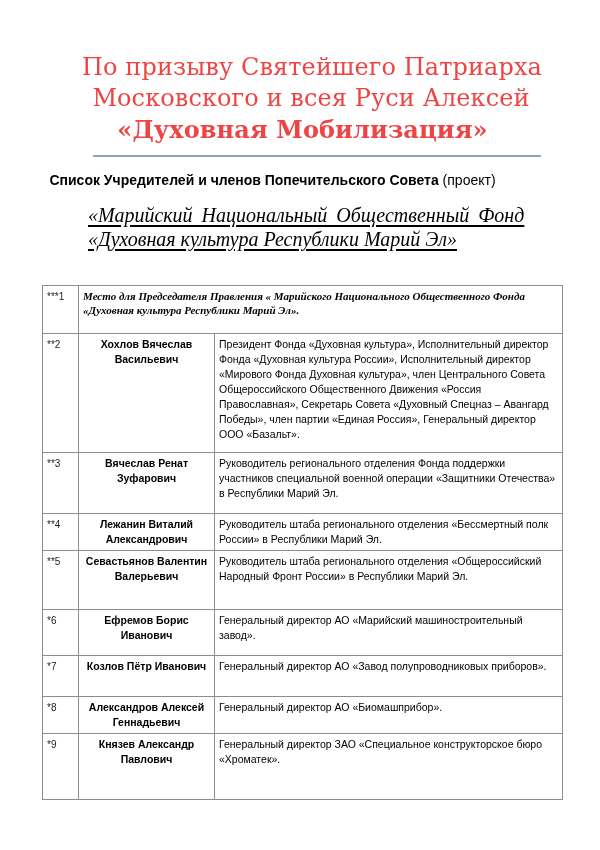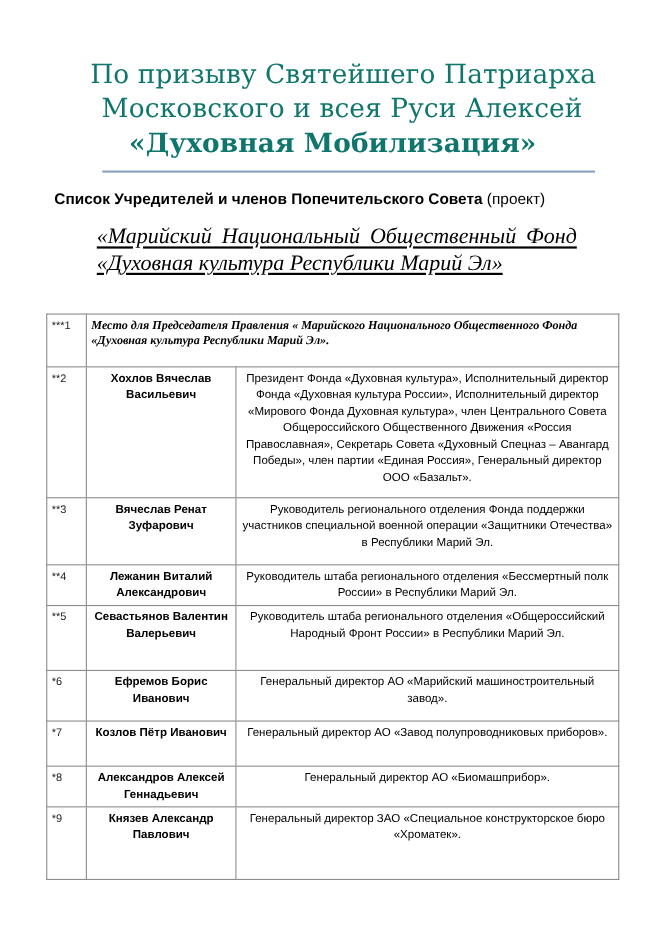--- a/index.html
+++ b/index.html
@@ -1,21 +1,21 @@
 <!DOCTYPE html>
 <html><head>
 <meta charset="utf-8">
 <style>
   * { box-sizing: border-box; margin: 0; padding: 0; }
   html, body { width: 600px; height: 850px; background: #ffffff; overflow: hidden; }
   body { position: relative; font-family: "Liberation Sans", sans-serif; color: #000; }
 
   .header-block {
     position: absolute; left: 0; top: 52px; width: 600px;
-    text-align: center; color: #0f766e;
+    text-align: center; color: #ef4444;
     font-family: "DejaVu Serif", "Liberation Serif", serif;
   }
   .header-line {
     font-size: 24px; line-height: 31px; letter-spacing: 0.1px;
     font-weight: normal;
   }
   .header-line.l1 { padding-left: 24px; }
   .header-line.l2 { padding-left: 22px; }
   .header-line.bold { font-weight: bold; font-size: 24px; padding-left: 5px; }
 
@@ -45,21 +45,21 @@
     position: absolute; left: 42px; top: 285px; width: 521px;
     border-collapse: collapse; table-layout: fixed;
     font-family: "Liberation Sans", sans-serif; font-size: 10.5px; line-height: 15px;
   }
   table.members td {
     border: 1px solid #8c8c8c; vertical-align: top;
     padding: 3px 4px 3px 4px;
   }
   td.num { width: 36px; color: #222; font-size: 10px; padding-left: 4px; }
   td.name { width: 136px; text-align: center; font-weight: bold; padding: 3px 6px; }
-  td.desc { text-align: center; padding: 3px 6px; }
+  td.desc { padding: 3px 6px; }
   td.chair {
     font-family: "Liberation Serif", "DejaVu Serif", serif;
     font-style: italic; font-weight: bold; font-size: 11px; line-height: 14px;
     padding: 4px 6px;
   }
 </style>
 </head>
 <body>
 
 <div class="header-block">

